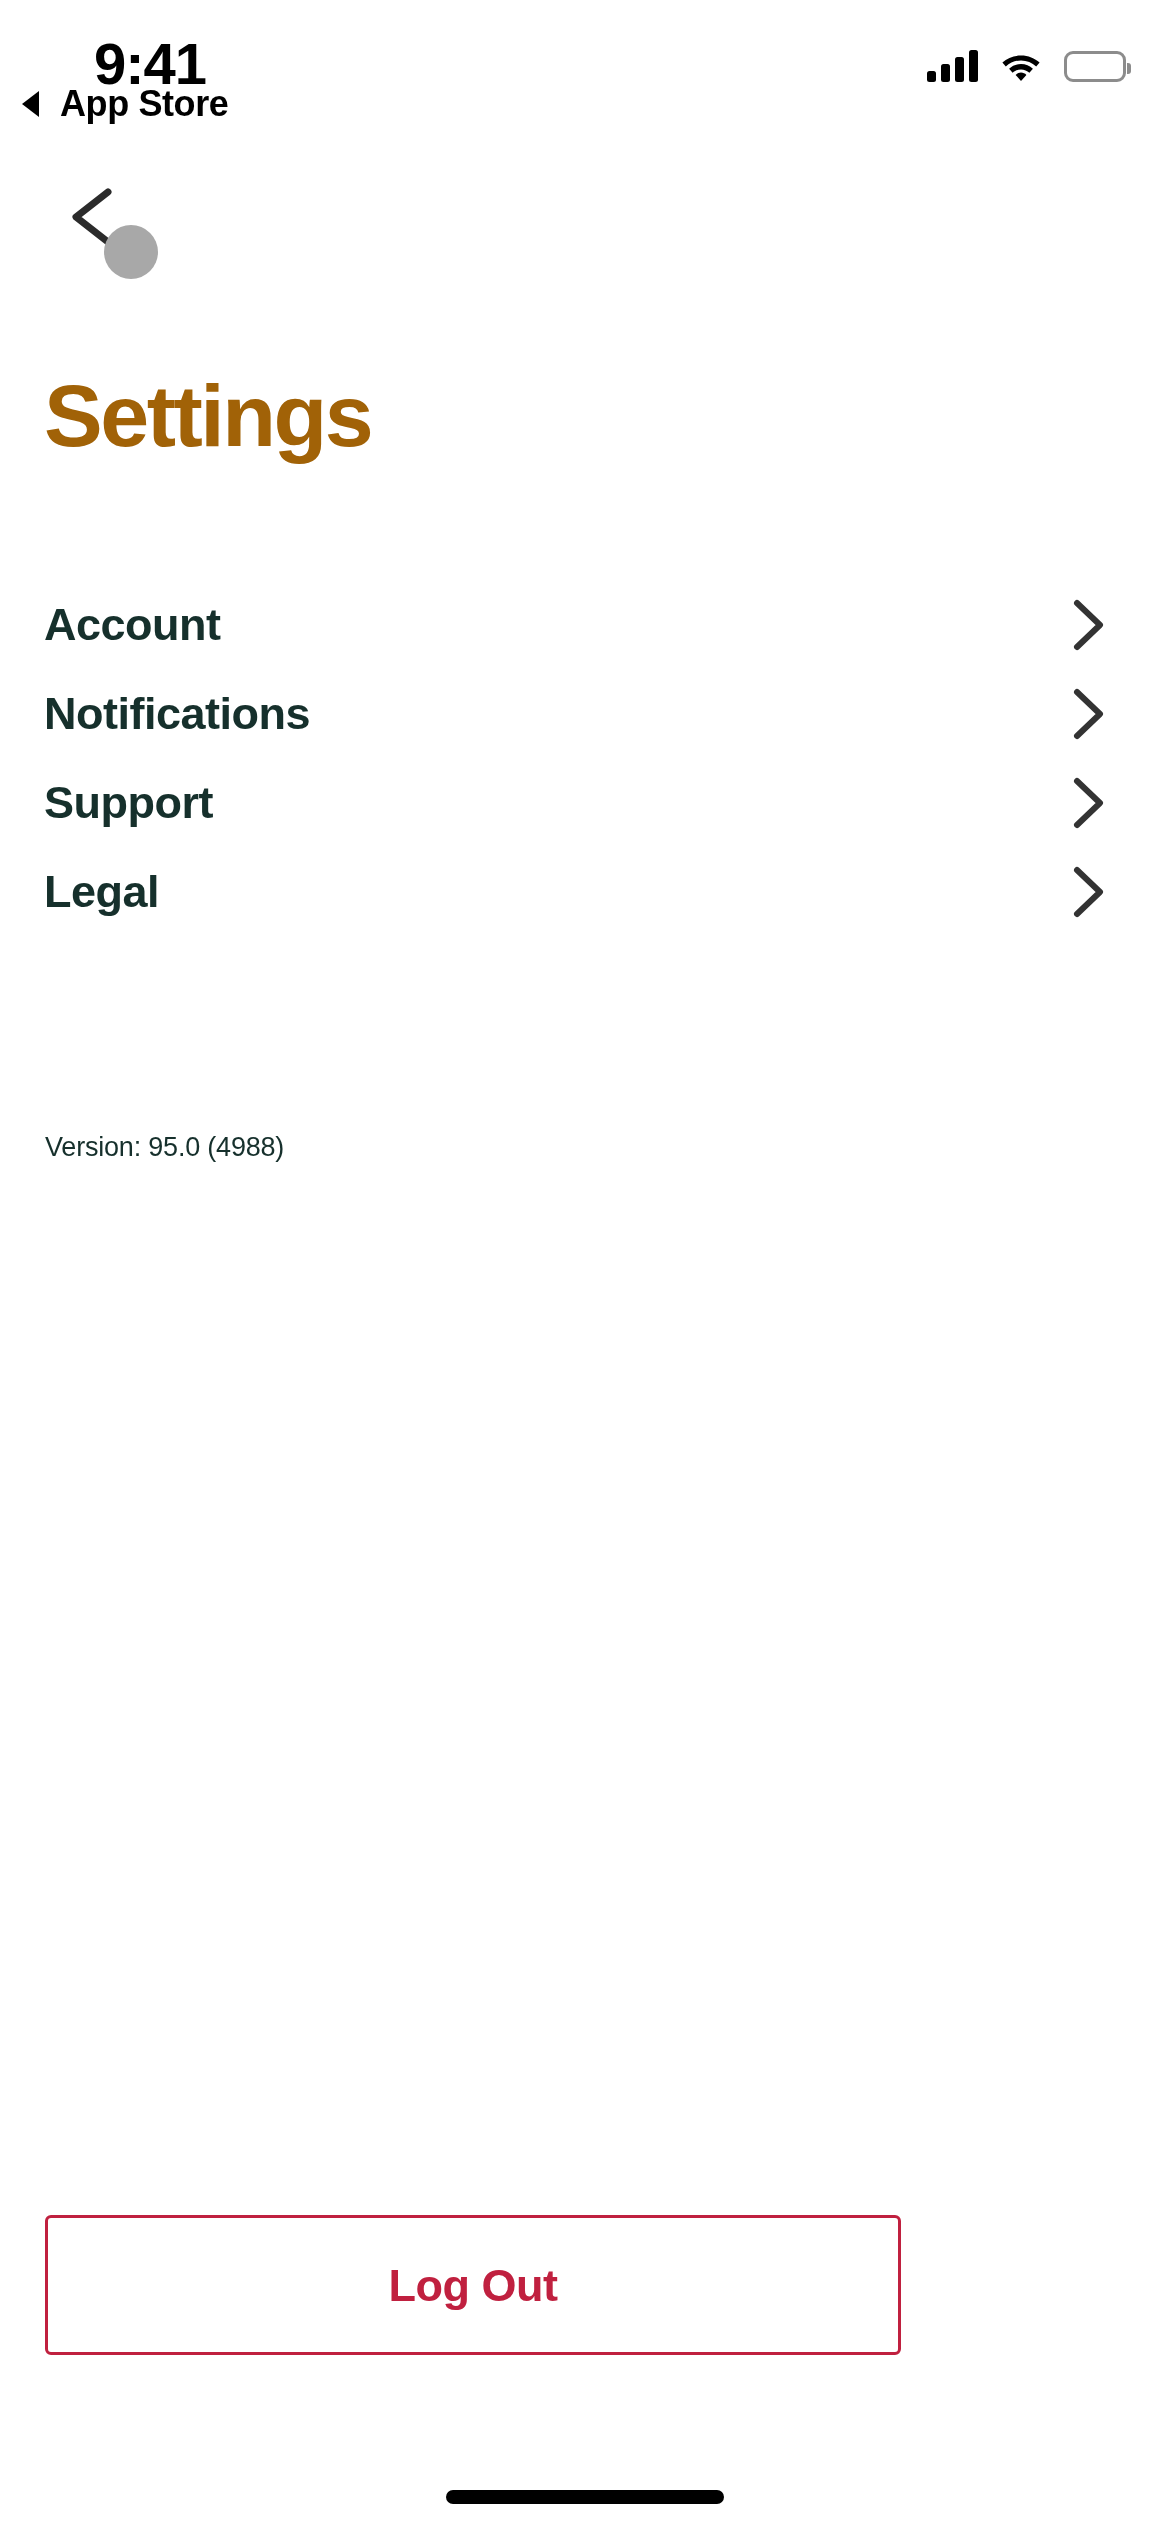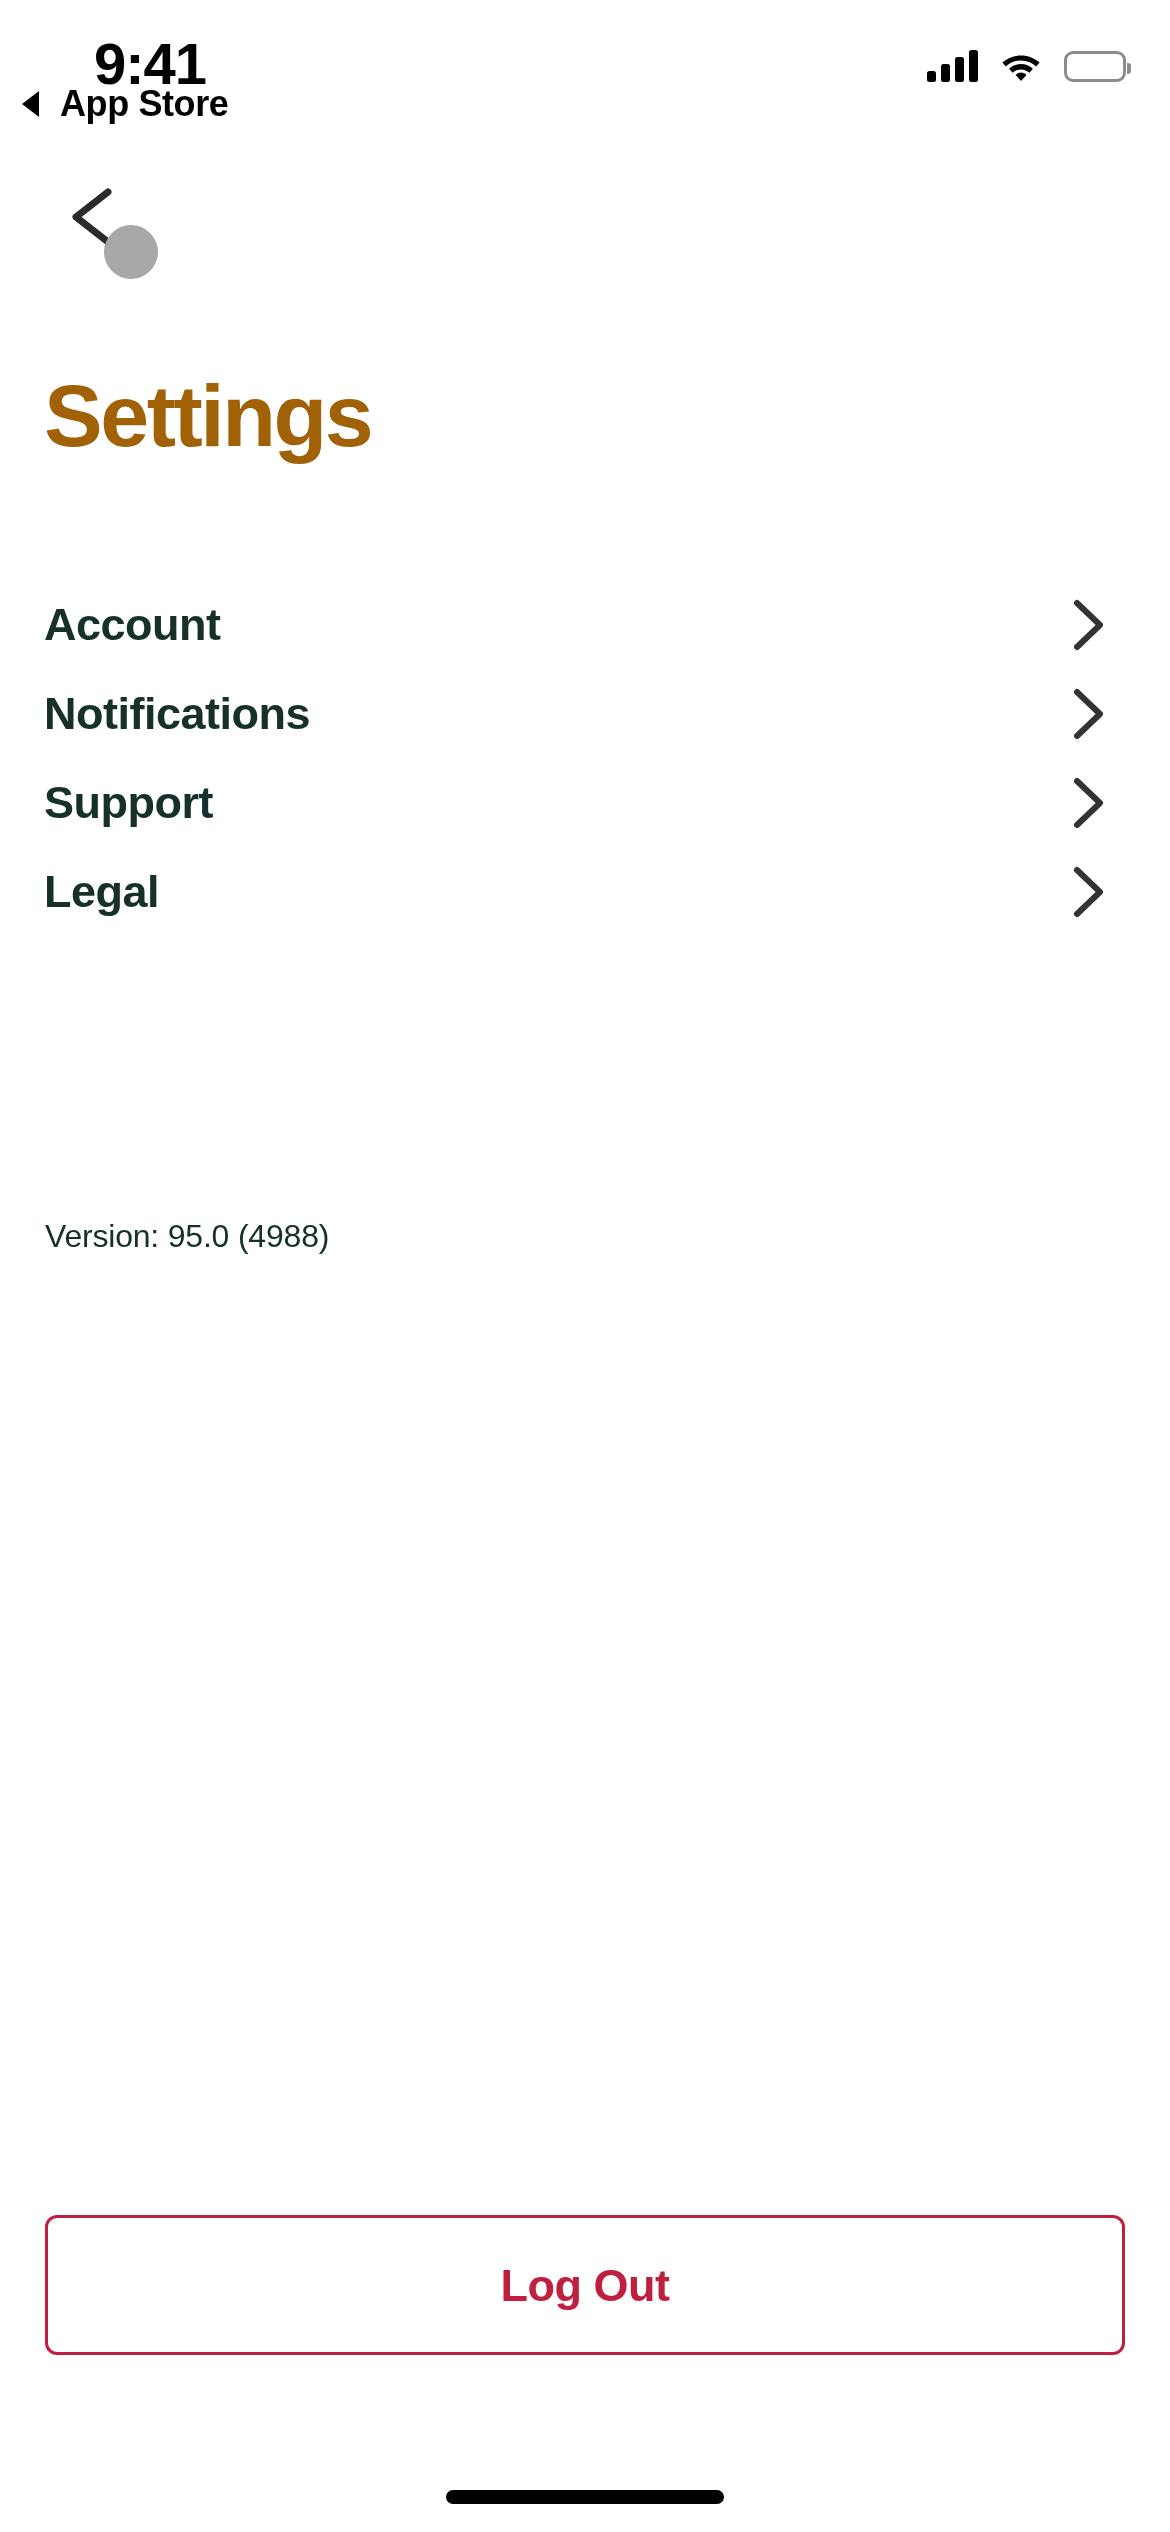--- a/index.html
+++ b/index.html
@@ -188,36 +188,36 @@
     width: 36px;
     height: 54px;
     flex: none;
     margin-right: 20px;
   }
 
   
   .version-text {
     position: absolute;
     left: 45px;
-    top: 1220px;
-    font-size: 32px;
+    top: 1134px;
+    font-size: 27px;
     color: #16302c;
     letter-spacing: -0.2px;
     line-height: 1;
   }
 
   
   .logout-button {
     position: absolute;
     left: 45px;
     top: 2215px;
-    width: 1080px;
+    width: 856px;
     height: 140px;
     border: 3px solid #c0203f;
-    border-radius: 12px;
+    border-radius: 6px;
     background: #ffffff;
     display: flex;
     align-items: center;
     justify-content: center;
     cursor: pointer;
   }
 
   .logout-label {
     font-size: 45px;
     font-weight: bold;

